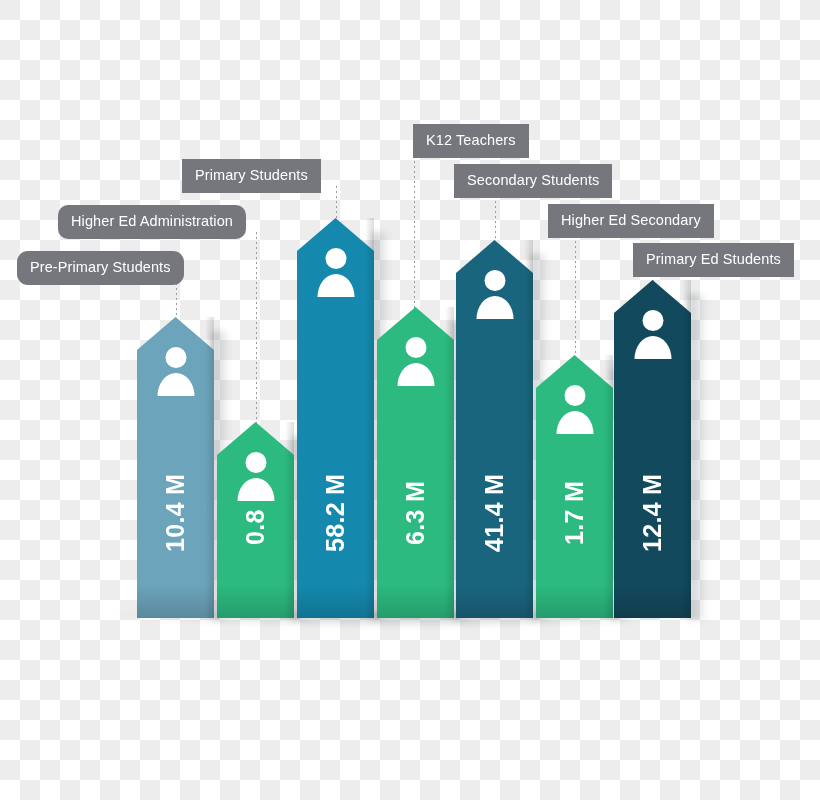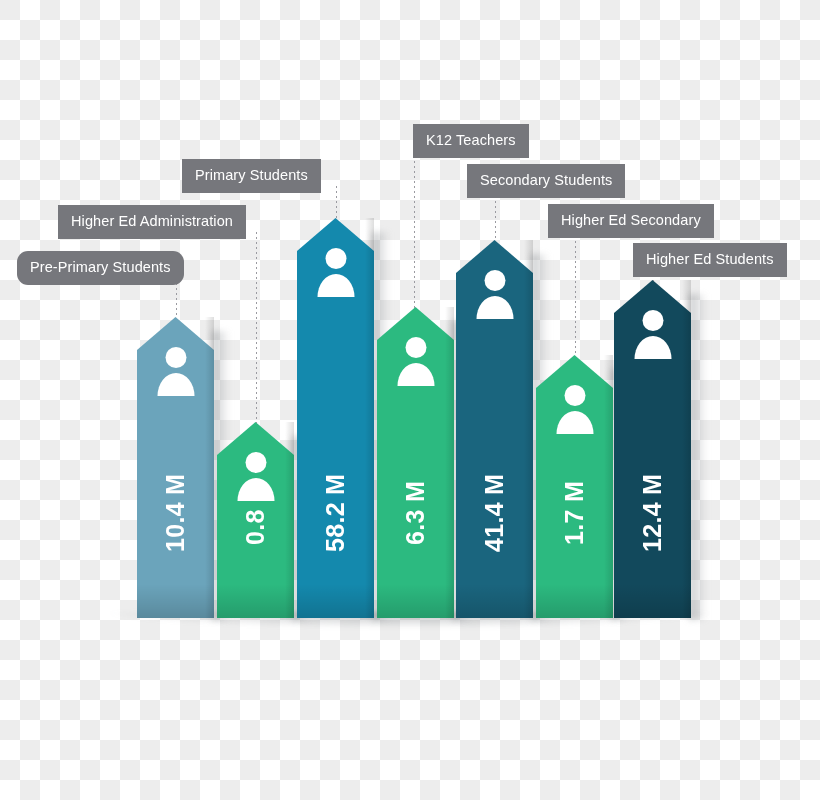--- a/index.html
+++ b/index.html
@@ -157,25 +157,25 @@
           <div class="head" style="width: 21px; height: 21px;"></div>
           <div class="torso" style="width: 37px; height: 23px;"></div>
         </div>
         <div class="value" style="top: 183px; height: 100px;">12.4 M</div>
       </div>
     </div>
   <div id="callouts-layer">
       <div class="connector" style="left: 176px; top: 278px; height: 40px;"></div>
       <div class="callout" style="left: 17px; top: 251px; border-radius: 11px;">Pre-Primary Students</div>
       <div class="connector" style="left: 256px; top: 232px; height: 191px;"></div>
-      <div class="callout" style="left: 58px; top: 205px;">Higher Ed Administration</div>
+      <div class="callout" style="left: 58px; top: 205px; border-radius: 10px;">Higher Ed Administration</div>
       <div class="connector" style="left: 336px; top: 186px; height: 33px;"></div>
       <div class="callout" style="left: 182px; top: 159px;">Primary Students</div>
       <div class="connector" style="left: 414px; top: 151px; height: 157px;"></div>
       <div class="callout" style="left: 389px; top: 124px; margin-left: 24px;">K12 Teachers</div>
       <div class="connector" style="left: 495px; top: 191px; height: 50px;"></div>
-      <div class="callout" style="left: 467px; top: 164px;">Secondary Students</div>
+      <div class="callout" style="left: 454px; top: 164px;">Secondary Students</div>
       <div class="connector" style="left: 575px; top: 231px; height: 125px;"></div>
       <div class="callout" style="left: 548px; top: 204px;">Higher Ed Secondary</div>
       <div class="connector" style="left: 653px; top: 270px; height: 11px;"></div>
-      <div class="callout" style="left: 633px; top: 243px;">Higher Ed Students</div>
+      <div class="callout" style="left: 633px; top: 243px;">Primary Ed Students</div>
     </div>
 </div>
 
 </body></html>

